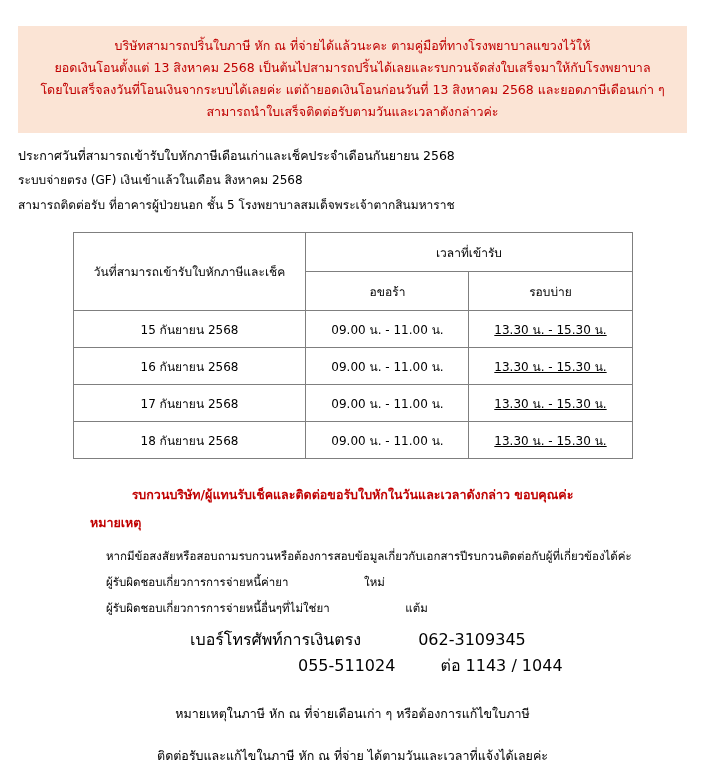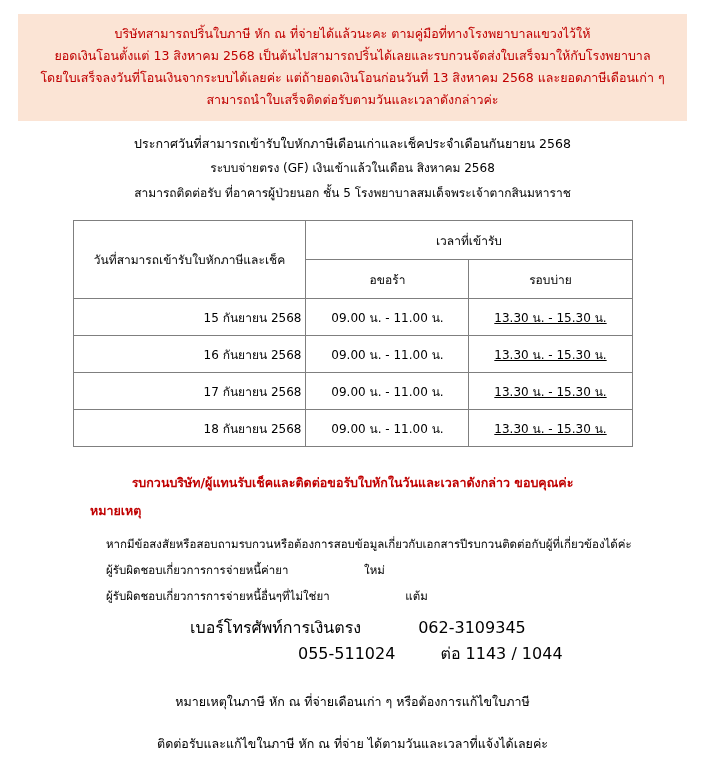--- a/index.html
+++ b/index.html
@@ -18,36 +18,35 @@
   .page {
     position: relative;
     width: 705px;
     height: 771px;
     box-sizing: border-box;
     padding: 0 18px;
   }
 
   
   .notice {
-    margin-top: 14px;
+    margin-top: 26px;
     background: #fbe4d5;
     padding: 9px 10px 10px 10px;
     text-align: center;
   }
   .notice p {
     margin: 0;
     color: #c00000;
     font-size: 12.5px;
     line-height: 22px;
     white-space: nowrap;
   }
 
   
   .intro {
-    text-align: center;
     margin-top: 10px;
   }
   .intro p {
     margin: 0;
     line-height: 25px;
     font-size: 12px;
   }
   .intro p.lead {
     font-size: 12.5px;
   }
@@ -69,21 +68,21 @@
   table.schedule th.col-date {
     width: 236px;
     height: 56px;
   }
   table.schedule th.col-time {
     height: 26px;
   }
   table.schedule td {
     height: 24px;
   }
-  table.schedule td.date-cell { width: 236px; text-align: right; }
+  table.schedule td.date-cell { width: 236px; }
   table.schedule td.am-cell { width: 162px; }
   table.schedule td.pm-cell { width: 162px; text-decoration: underline; }
 
   
   .request {
     color: #c00000;
     font-weight: bold;
     text-align: center;
     margin-top: 26px;
     font-size: 12.5px;

